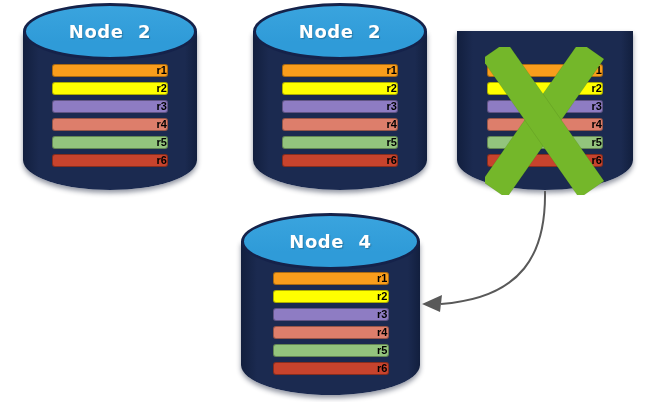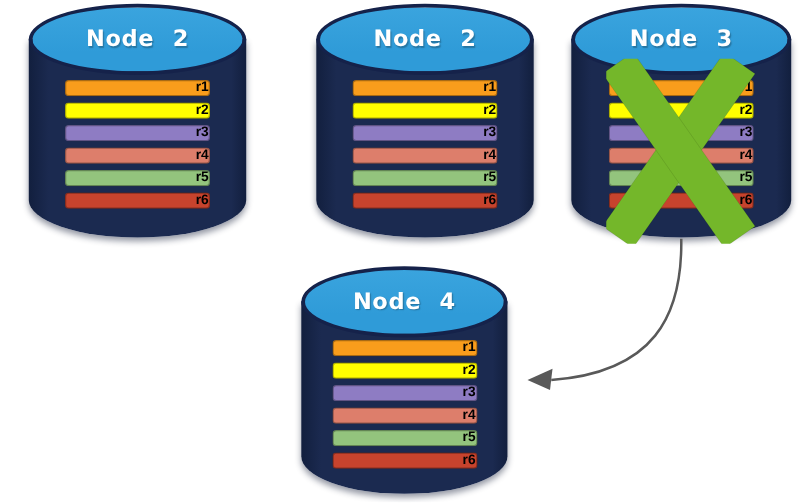--- a/index.html
+++ b/index.html
@@ -7,21 +7,21 @@
     position:relative;
     width:646px;height:402px;
     background:var(--background,#fff);
     overflow:hidden;
     font-family:"DejaVu Sans", sans-serif;
   }
   .node{position:absolute;width:174px;height:187px;}
   .node-1{left:23px;top:3px;}
   .node-2{left:253px;top:3px;}
   .node-3{left:457px;top:3px;width:176px;}
-  .node-4{left:241px;top:213px;width:165px;height:182px;}
+  .node-4{left:241px;top:213px;width:179px;height:182px;}
 
   .cyl-body{
     position:absolute;left:0;right:0;top:28px;bottom:0;
     background:linear-gradient(90deg,
       var(--cylinder-body-edge,#121f3e) 0px,
       var(--cylinder-body,#1b2a50) 16px,
       var(--cylinder-body,#1b2a50) calc(100% - 12px),
       var(--cylinder-body-edge,#121f3e) 100%);
     border-radius:0 0 50% 50% / 0 0 30px 30px;
     box-shadow:0 3px 5px rgba(15,25,50,0.45);
@@ -90,23 +90,20 @@
         <div class="record-bar" style="background: rgb(255, 255, 0);">r2</div>
         <div class="record-bar" style="background: rgb(142, 124, 195);">r3</div>
         <div class="record-bar" style="background: rgb(221, 126, 107);">r4</div>
         <div class="record-bar" style="background: rgb(147, 196, 125);">r5</div>
         <div class="record-bar" style="background: rgb(199, 67, 45);">r6</div>
       </div>
   </div>
 
   <div class="node node-3">
     <div class="cyl-body"></div>
-    <div class="cyl-top">
-      <span class="node-title">Node 3</span>
-    </div>
     <div class="records">
         <div class="record-bar" style="background: rgb(249, 157, 28);">r1</div>
         <div class="record-bar" style="background: rgb(255, 255, 0);">r2</div>
         <div class="record-bar" style="background: rgb(142, 124, 195);">r3</div>
         <div class="record-bar" style="background: rgb(221, 126, 107);">r4</div>
         <div class="record-bar" style="background: rgb(147, 196, 125);">r5</div>
         <div class="record-bar" style="background: rgb(199, 67, 45);">r6</div>
       </div>
     <svg class="cross-svg" width="120" height="148" viewBox="0 0 120 148">
       <g transform="translate(58,73)">

